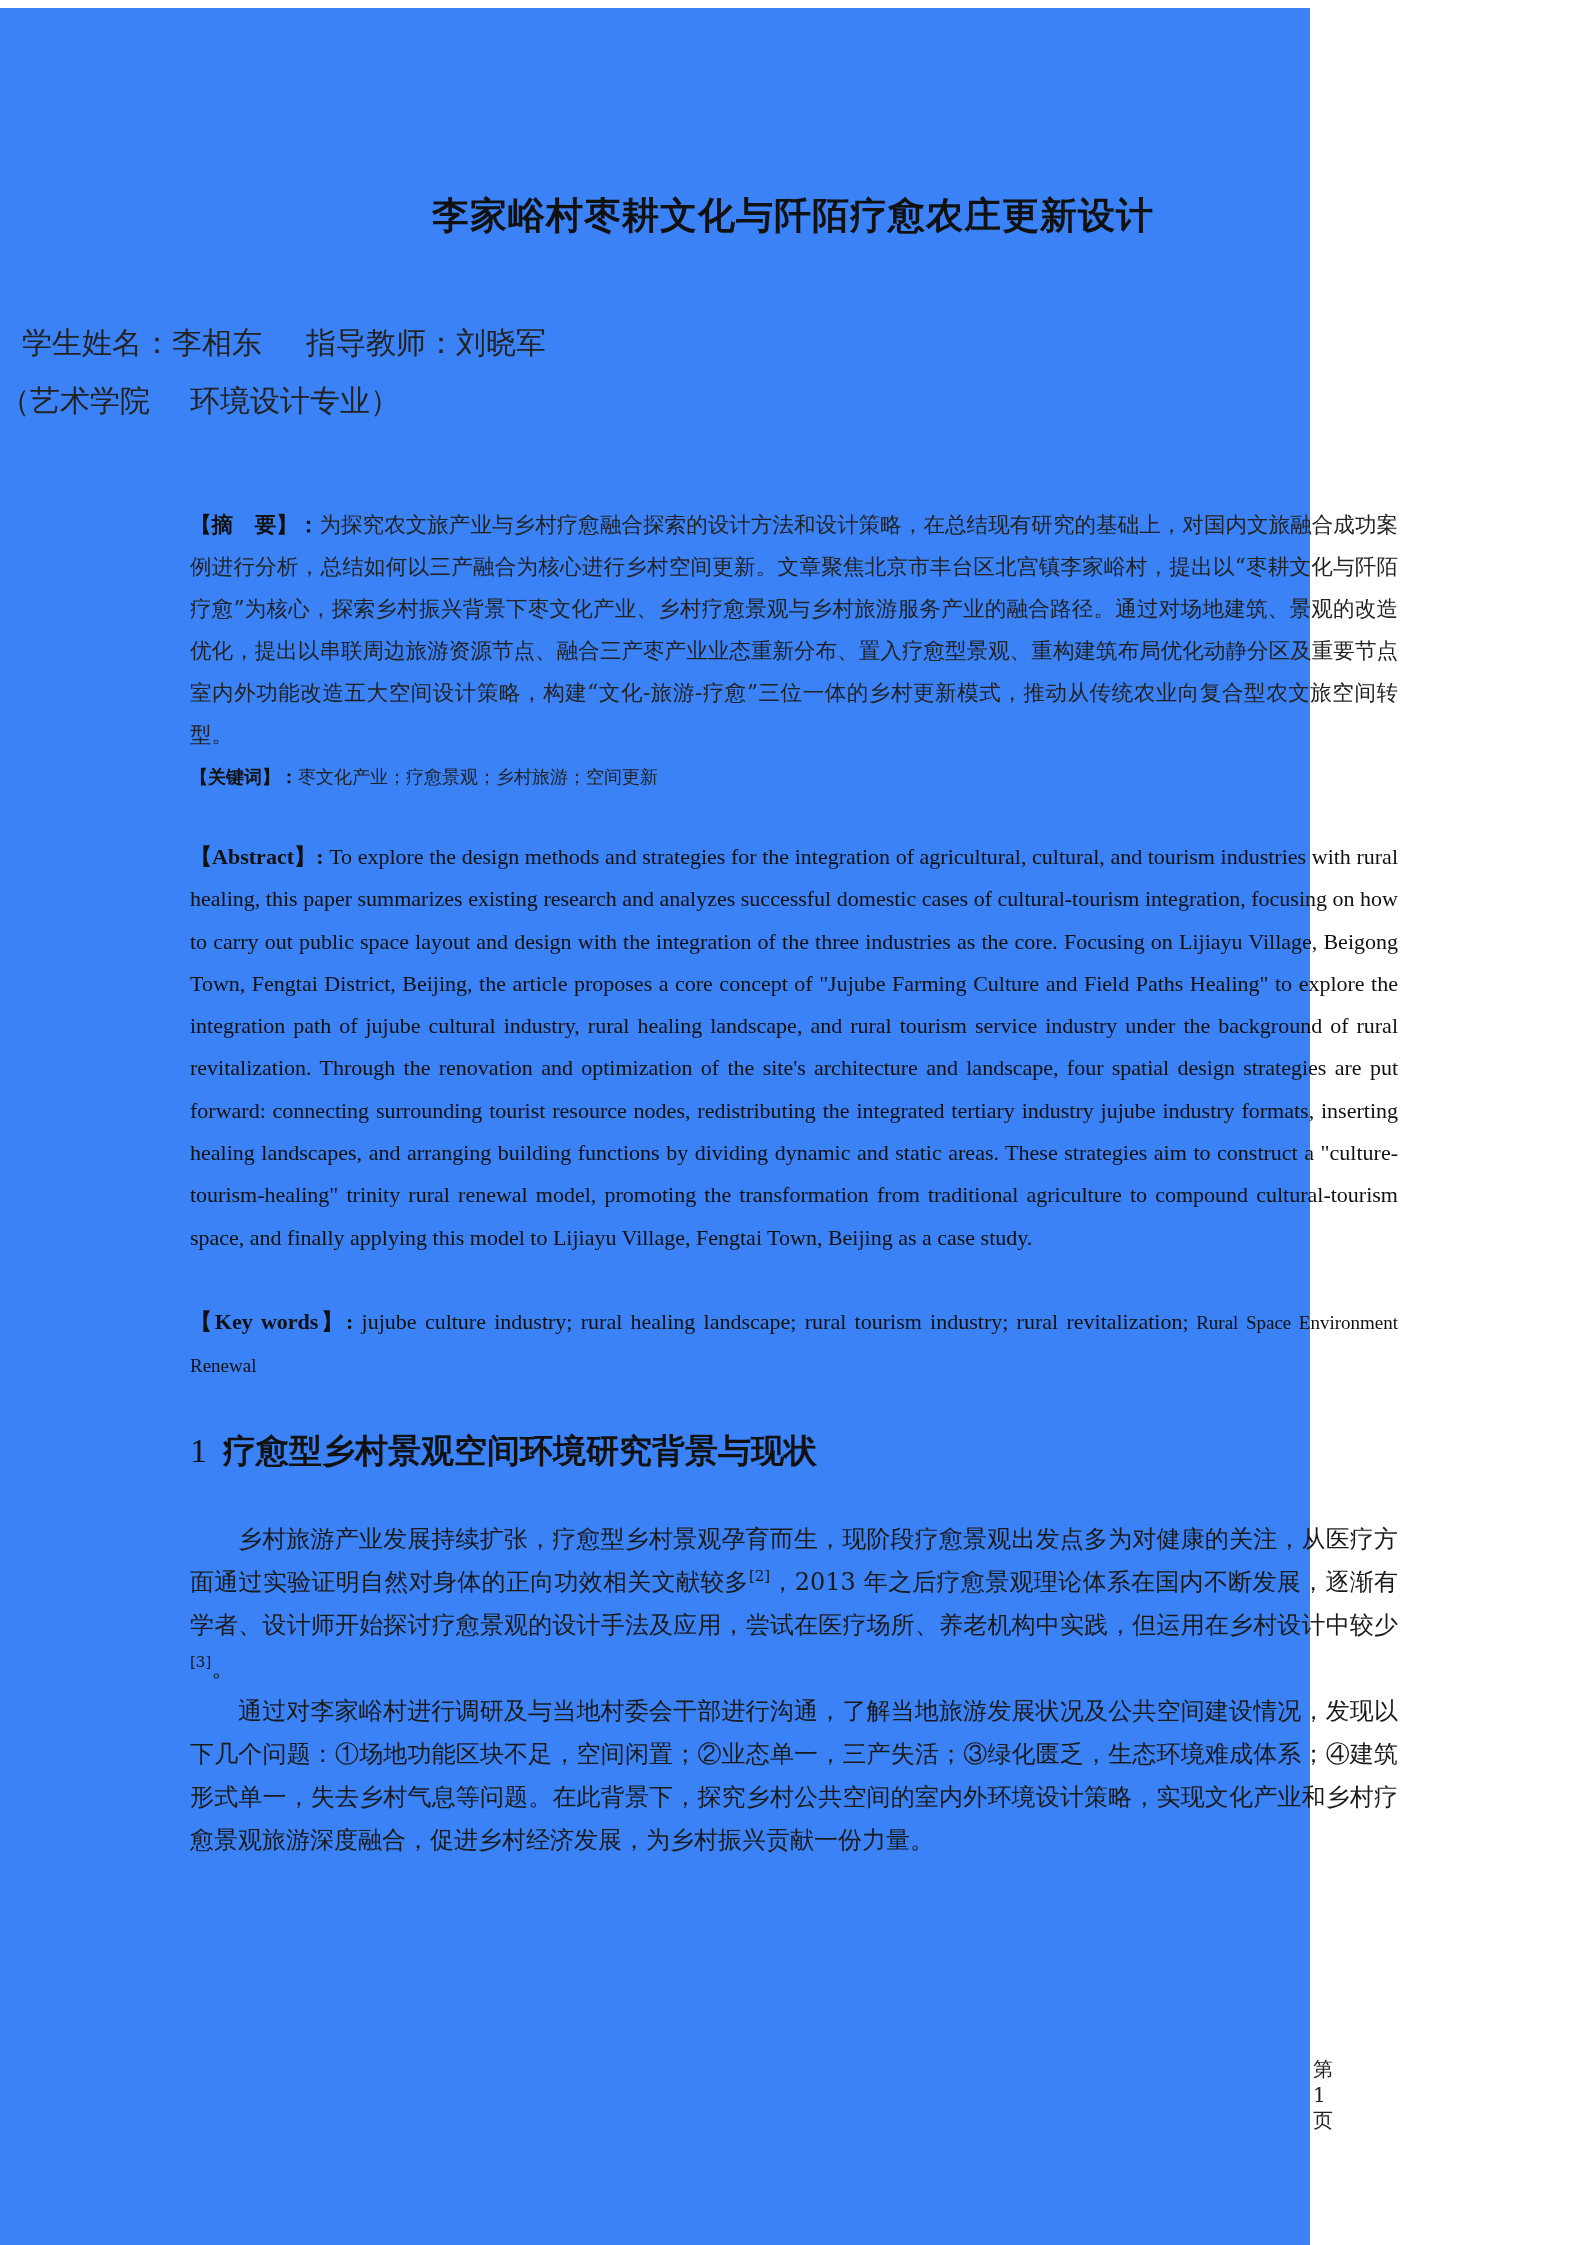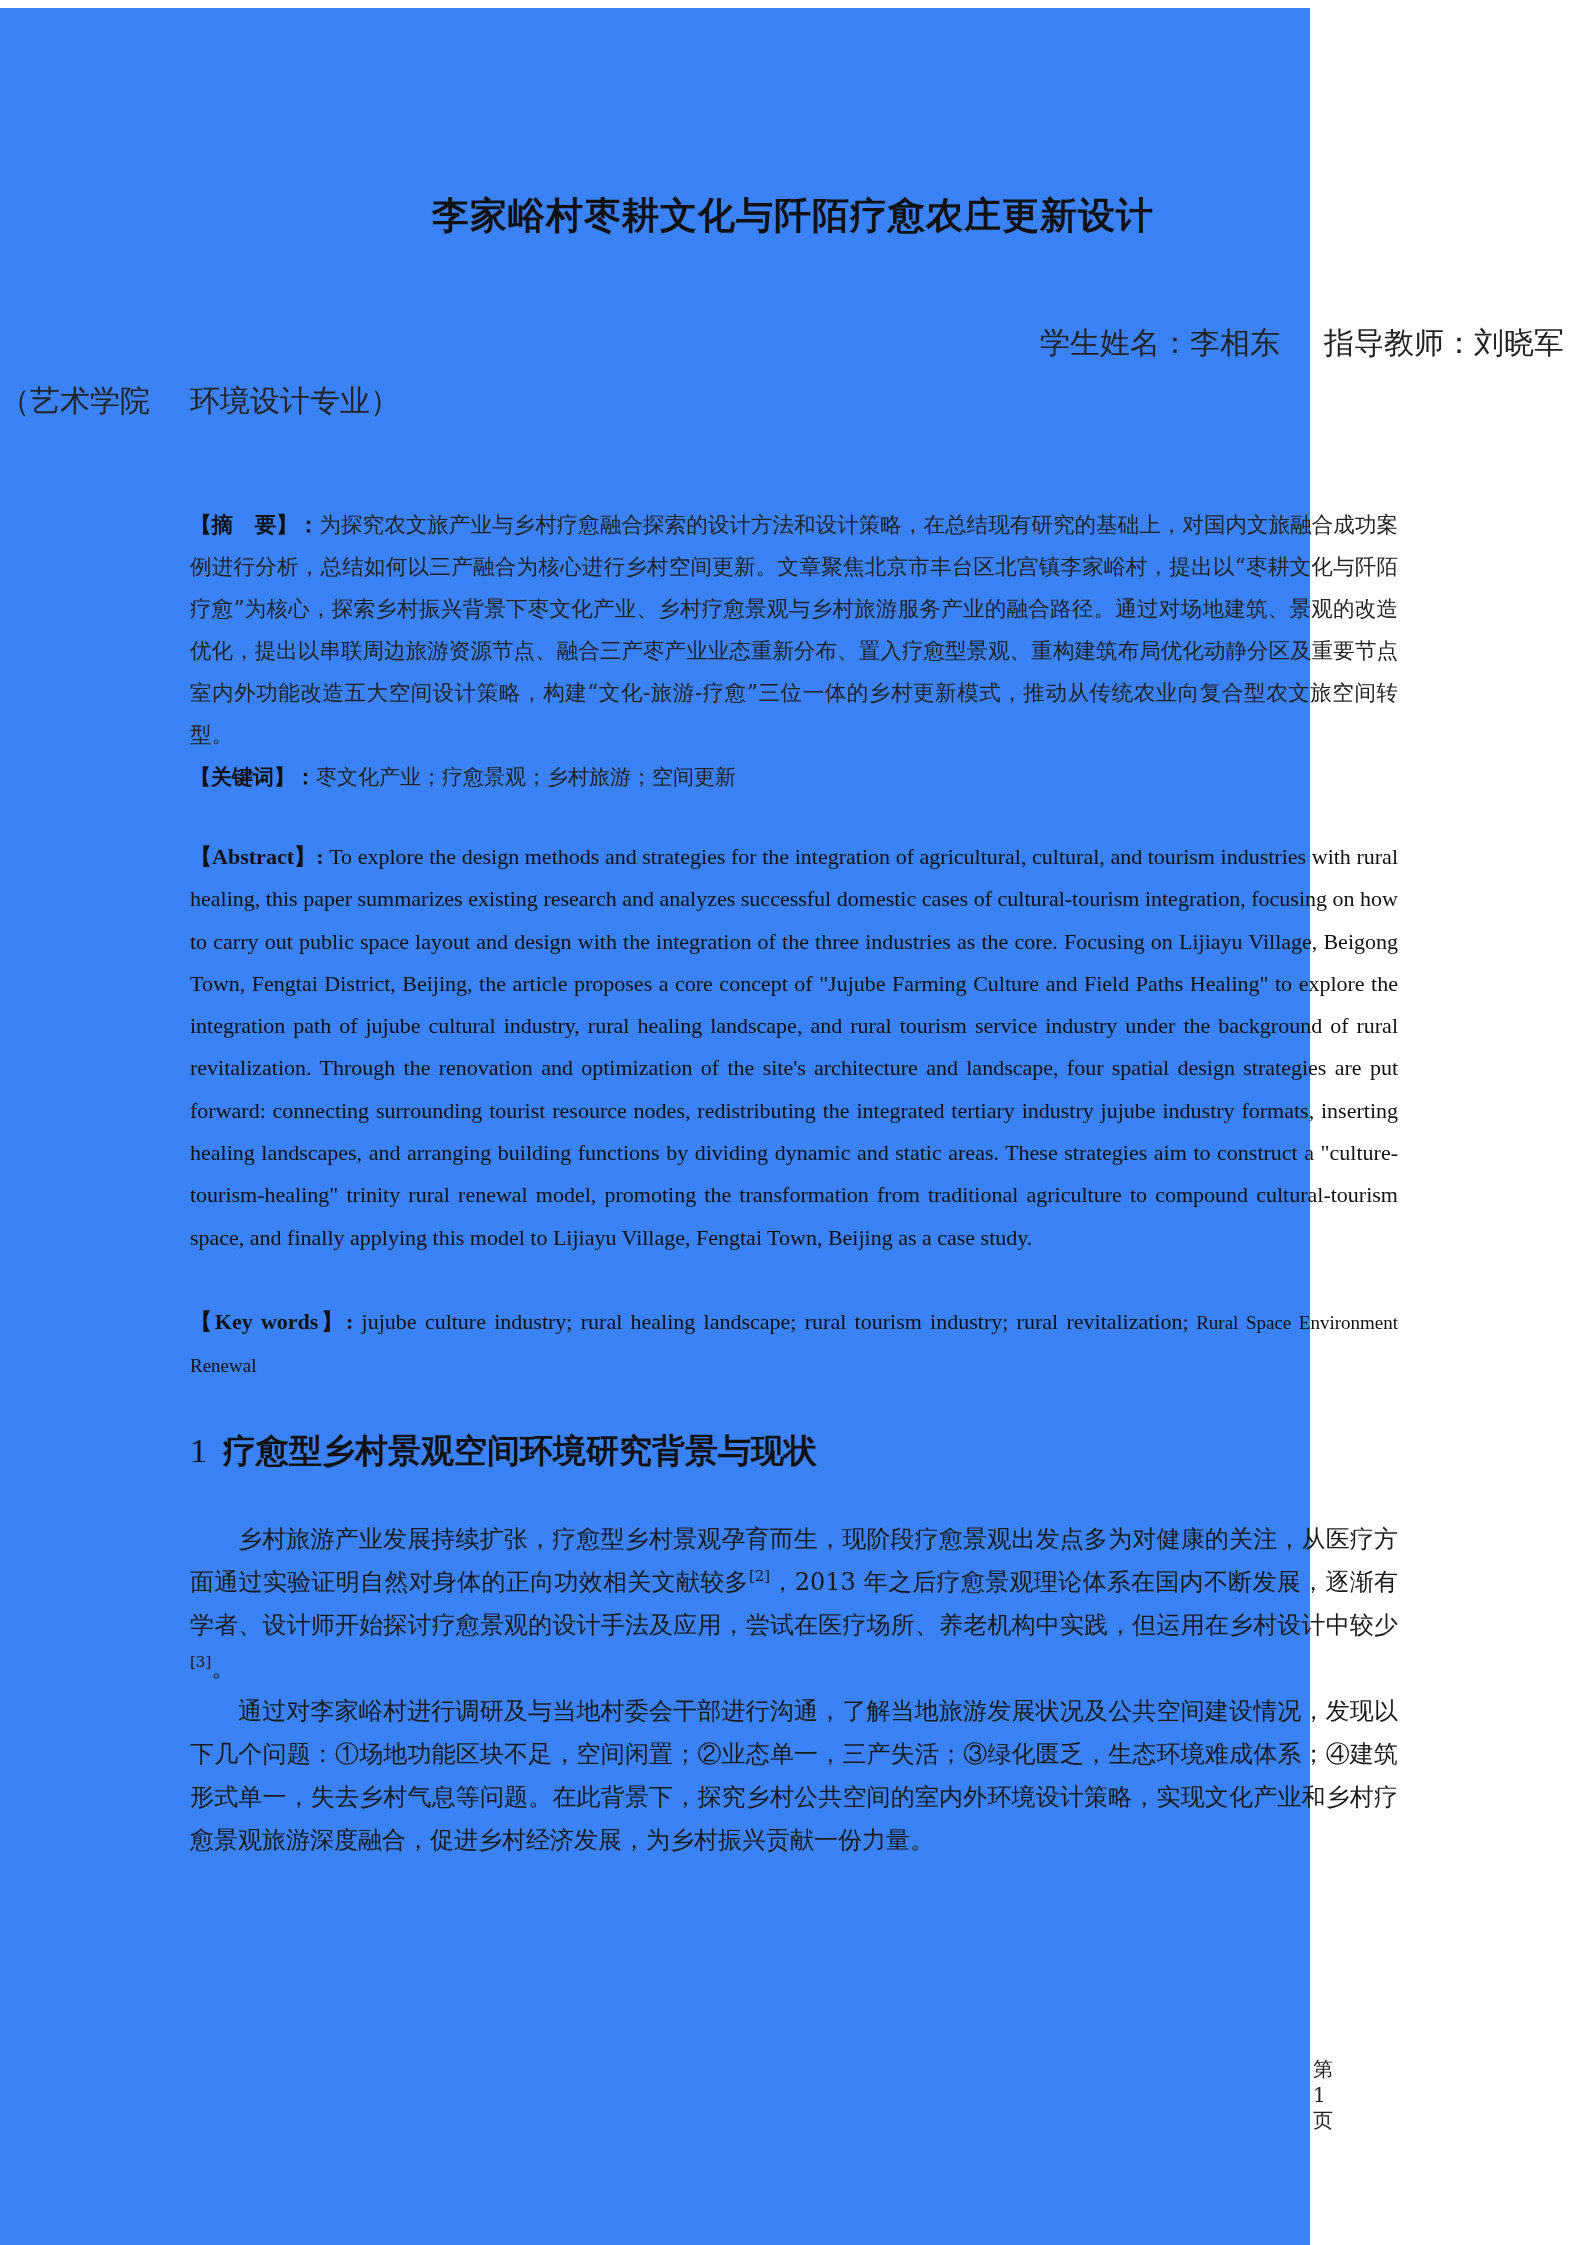--- a/index.html
+++ b/index.html
@@ -4,39 +4,39 @@
 <style>
   html, body { margin: 0; padding: 0; background: #ffffff; }
   body { width: 1586px; height: 2245px; position: relative; overflow: hidden; color: #1a1a1a; }
   .page { position: absolute; left: 0; top: 8px; width: 1310px; height: 2245px; background: #3b82f6; }
   .title {
     position: absolute; left: 0; width: 1586px; top: 183px; text-align: center;
     font-family: "DejaVu Sans", sans-serif; font-size: 37px; font-weight: 700; letter-spacing: 1px;
     color: #111;
   }
   .author {
-    position: absolute; left: 0; width: 1586px; top: 315px; text-align: right;
+    position: absolute; left: 0; width: 1586px; top: 315px; text-align: left;
     font-family: "DejaVu Sans", sans-serif; font-size: 30px; color: #222;
   }
   .author span { margin: 0 22px; }
   .affil {
     position: absolute; left: 0; width: 1586px; top: 373px; text-align: left;
     font-family: "DejaVu Sans", sans-serif; font-size: 30px; color: #222;
   }
   .affil span.gap { display: inline-block; width: 40px; }
 
   .cn-abstract {
     position: absolute; left: 190px; width: 1208px; top: 496px;
     font-family: "DejaVu Serif", serif; font-size: 21.5px; line-height: 42px; color: #222;
     text-align: justify;
   }
   .cn-abstract .label, .cn-kw .label { font-family: "DejaVu Sans", sans-serif; font-weight: 700; color: #111; }
   .cn-kw {
     position: absolute; left: 190px; width: 1208px; top: 748px;
-    font-family: "DejaVu Serif", serif; font-size: 21px; line-height: 42px; color: #222;
+    font-family: "DejaVu Serif", serif; font-size: 18px; line-height: 42px; color: #222;
   }
 
   .en-abstract {
     position: absolute; left: 190px; width: 1208px; top: 828px;
     font-family: "Liberation Serif", serif; font-size: 22px; line-height: 42.3px; color: #111;
     text-align: justify; text-align-last: left;
   }
   .en-abstract .label, .en-kw .label { font-weight: 700; }
   .en-kw {
     position: absolute; left: 190px; width: 1208px; top: 1293px;

